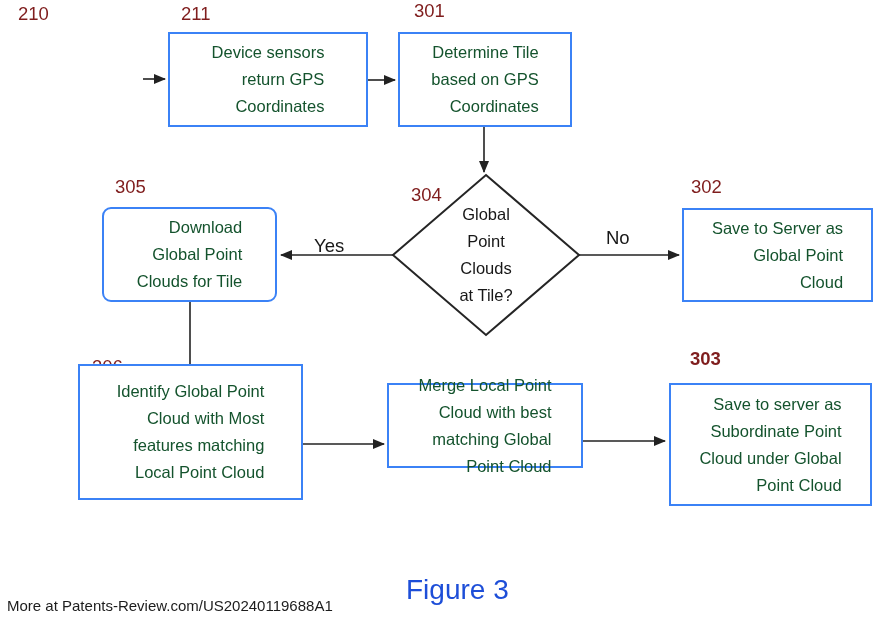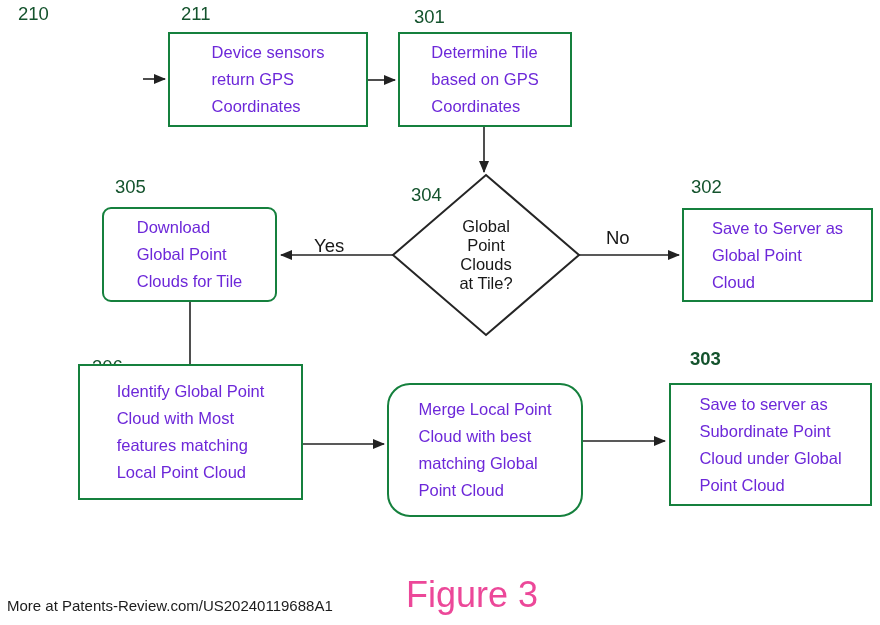--- a/index.html
+++ b/index.html
@@ -2,34 +2,34 @@
 <html><head>
 <meta charset="utf-8">
 <style>
   html, body { margin:0; padding:0; background:#ffffff; }
   .canvas {
     position:relative; width:880px; height:625px; background:#ffffff;
     font-family:"Liberation Sans", sans-serif; color:#1d1d1d; overflow:hidden;
   }
   svg.layer { position:absolute; left:0; top:0; width:880px; height:625px; }
   .box {
-    position:absolute; border:2px solid #15803d; background:#ffffff;
+    position:absolute; border:2px solid #3b82f6; background:#ffffff;
     display:flex; align-items:center; justify-content:center;
-    text-align:left; font-size:16.5px; line-height:27px; white-space:pre-line;
-    box-sizing:border-box; color:#6d28d9;
+    text-align:right; font-size:16.5px; line-height:27px; white-space:pre-line;
+    box-sizing:border-box; color:#14532d;
   }
   .diamond-text {
     position:absolute; left:393px; top:177px; width:186px; height:156px;
     display:flex; align-items:center; justify-content:center;
-    text-align:center; font-size:16.5px; line-height:19px; white-space:pre-line;
+    text-align:center; font-size:16.5px; line-height:27px; white-space:pre-line;
     color:#171717;
   }
-  .ref { position:absolute; font-size:18.5px; color:#14532d; }
+  .ref { position:absolute; font-size:18.5px; color:#7f1d1d; }
   .edge-label { position:absolute; font-size:18.5px; color:#171717; }
-  .caption { position:absolute; left:406px; top:574px; font-size:36px; color:#ec4899; }
+  .caption { position:absolute; left:406px; top:574px; font-size:28px; color:#1d4ed8; }
   .watermark { position:absolute; left:7px; top:597px; font-size:15px; color:#1c1c1c; }
 </style>
 </head>
 <body>
 
 <div class="canvas">
 
   <svg class="layer" viewBox="0 0 880 625" xmlns="http://www.w3.org/2000/svg">
     <defs>
       <marker id="arrow" markerUnits="userSpaceOnUse" markerWidth="12" markerHeight="10" refX="11" refY="5" orient="auto">
@@ -44,21 +44,21 @@
     <line x1="579" y1="255" x2="679" y2="255" stroke="#222222" stroke-width="1.6" marker-end="url(#arrow)"></line>
     <line x1="190" y1="302" x2="190" y2="380" stroke="#222222" stroke-width="1.6" marker-end="url(#arrow)"></line>
     <line x1="303" y1="444" x2="384" y2="444" stroke="#222222" stroke-width="1.6" marker-end="url(#arrow)"></line>
     <line x1="583" y1="441" x2="665" y2="441" stroke="#222222" stroke-width="1.6" marker-end="url(#arrow)"></line>
 
     <polygon points="486,175 579,255 486,335 393,255" fill="#ffffff" stroke="#252525" stroke-width="2"></polygon>
   </svg>
 
   <div class="ref" style="left:18px;  top:3px;">210</div>
   <div class="ref" style="left:181px; top:3px;">211</div>
-  <div class="ref" style="left:414px; top:6px;">301</div>
+  <div class="ref" style="left:414px; top:0;">301</div>
   <div class="ref" style="left:411px; top:184px;">304</div>
   <div class="ref" style="left:115px; top:176px;">305</div>
   <div class="ref" style="left:691px; top:176px;">302</div>
   <div class="ref" style="left:92px;  top:356px;">306</div>
   <div class="ref" style="left:398px; top:356px;margin-top:41px;">307</div>
   <div class="ref" style="left:690px; top:348px;font-weight:bold;">303</div>
 
   <div class="box" style="left:168px; top:32px;  width:200px; height:95px;"><span>Device sensors
 return GPS
 Coordinates</span></div>
@@ -68,21 +68,21 @@
   <div class="box" style="left:102px; top:207px; width:175px; height:95px;border-radius:9px;"><span>Download
 Global Point
 Clouds for Tile</span></div>
   <div class="box" style="left:682px; top:208px; width:191px; height:94px;"><span>Save to Server as
 Global Point
 Cloud</span></div>
   <div class="box" style="left:78px;  top:364px; width:225px; height:136px;"><span>Identify Global Point
 Cloud with Most
 features matching
 Local Point Cloud</span></div>
-  <div class="box" style="left:387px; top:383px; width:196px; height:134px;border-radius:23px;"><span>Merge Local Point
+  <div class="box" style="left:387px; top:383px; width:196px; height:85px;"><span>Merge Local Point
 Cloud with best
 matching Global
 Point Cloud</span></div>
   <div class="box" style="left:669px; top:383px; width:203px; height:123px;"><span>Save to server as
 Subordinate Point
 Cloud under Global
 Point Cloud</span></div>
 
   <div class="diamond-text">Global
 Point

